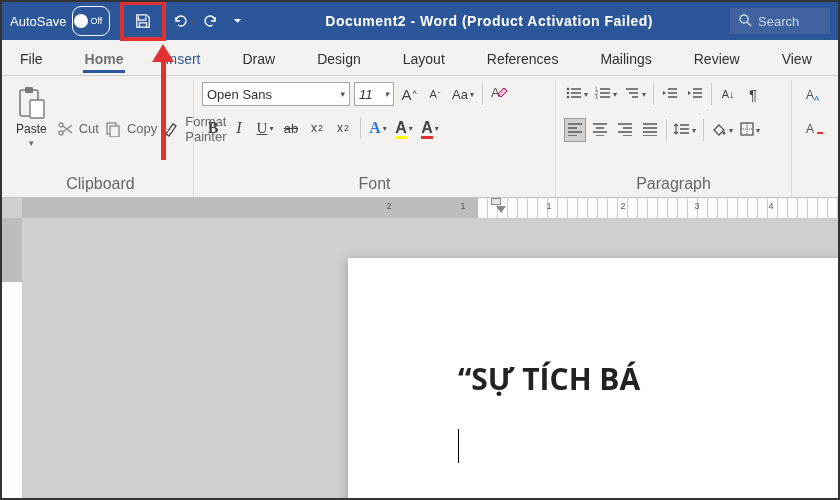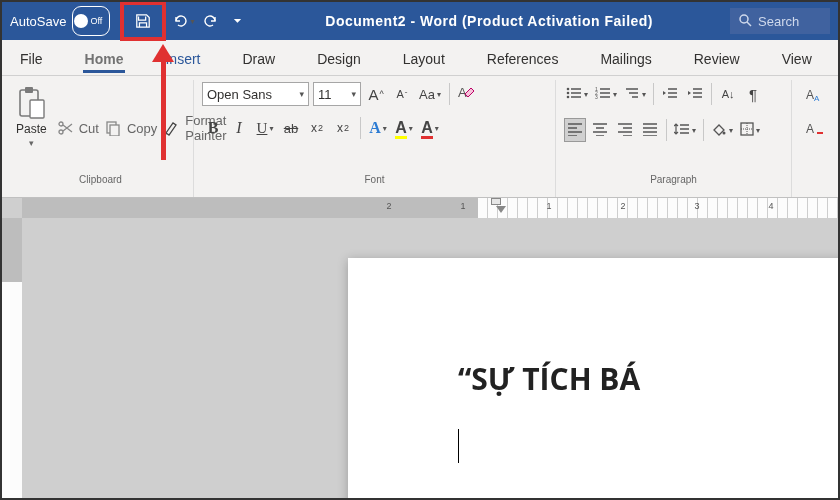--- a/index.html
+++ b/index.html
@@ -17,35 +17,35 @@
 
   .tabs { height: 36px; background: #f3f2f1; display: flex; align-items: flex-end; padding: 0 6px; gap: 18px; font-size: 14px; color: #323130; border-bottom: 1px solid #d0d0d0; }
   .tab { padding: 8px 12px 8px; cursor: pointer; }
   .tab.active { color: #737373; font-weight: 600; position: relative; }
   .tab.active::after { content: ""; position: absolute; left: 10px; right: 10px; bottom: 2px; height: 3px; background: #2b579a; }
   .tab.highlight { color: #2b579a; font-weight: 400; }
 
   .ribbon { background: #f3f2f1; height: 122px; display: flex; padding: 4px 6px 0; border-bottom: 1px solid #c0c0c0; position: relative; }
   .group { border-right: 1px solid #dcdcdc; padding: 2px 8px 0; display: flex; flex-direction: column; position: relative; }
   .group-body { flex: 1; display: flex; gap: 6px; }
-  .group-label { text-align: center; font-size: 10px; color: #666; padding: 2px 0 12px; position: relative; }
+  .group-label { text-align: center; font-size: 16px; color: #666; padding: 2px 0 4px; position: relative; }
 
   .paste-col { display: flex; flex-direction: column; align-items: center; width: 40px; padding-top: 4px; gap: 2px; }
   .paste-icon { width: 30px; height: 34px; }
   .paste-lbl { font-size: 12px; color: #323130; }
   .paste-caret { font-size: 9px; color: #666; }
   .clip-btns { display: flex; flex-direction: row; gap: 6px; padding: 2px 2px 0 4px; color: #666; font-size: 13px; }
   .clip-row { display: flex; align-items: center; gap: 6px; cursor: pointer; }
   .clip-ico { width: 16px; height: 16px; display: inline-flex; align-items: center; justify-content: center; }
 
   .font-top { display: flex; gap: 4px; align-items: center; margin-bottom: 10px; }
   .combo { height: 24px; background: #fff; border: 1px solid #a6a6a6; display: flex; align-items: center; font-size: 13px; padding: 0 4px; color: #323130; }
   .combo .caret { margin-left: auto; font-size: 9px; color: #555; padding-left: 4px; }
-  .font-name { width: 107px; }
-  .font-size { width: 48px; }
+  .font-name { width: 148px; }
+  .font-size { width: 40px; font-style: italic; }
   .rb-btn { height: 24px; min-width: 22px; display: inline-flex; align-items: center; justify-content: center; font-size: 13px; color: #444; cursor: pointer; padding: 0 2px; gap: 1px; }
   .rb-btn .caret { font-size: 8px; color: #555; margin-left: 1px; }
   .font-row2 { display: flex; gap: 4px; align-items: center; }
   .bold { font-weight: 700; font-family: "Times New Roman", serif; font-size: 16px; }
   .ital { font-style: italic; font-family: "Times New Roman", serif; font-size: 16px; }
   .under { text-decoration: underline; font-family: "Times New Roman", serif; font-size: 15px; }
   .strike { text-decoration: line-through; }
   .sub { font-size: 12px; }
   .sub sub { font-size: 9px; }
   .sup { font-size: 12px; }

